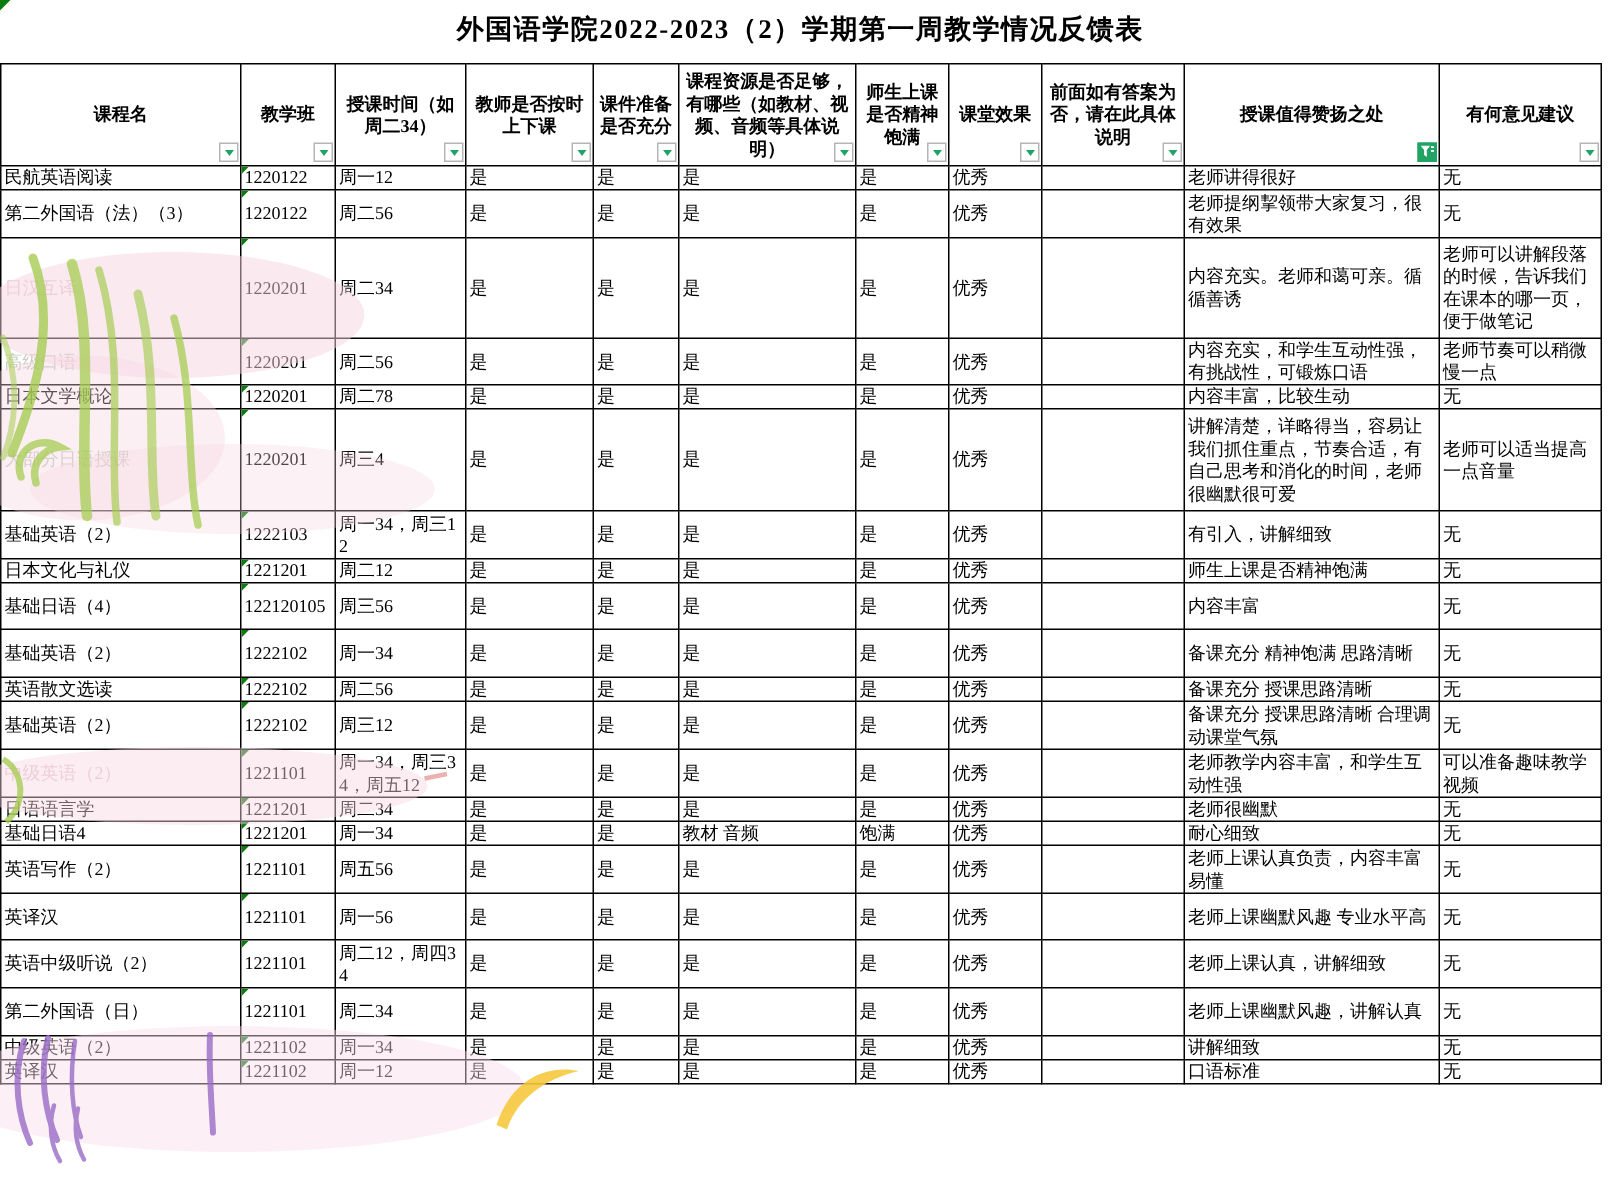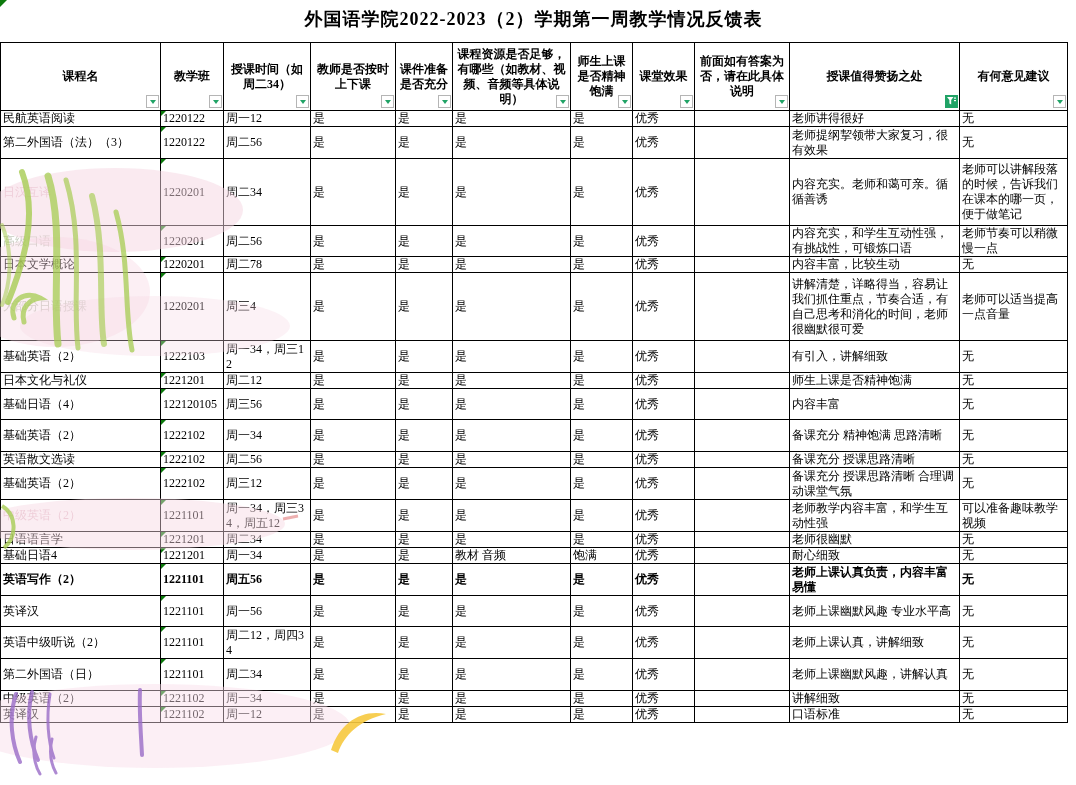--- a/index.html
+++ b/index.html
@@ -276,21 +276,21 @@
         <td>周一34</td>
         <td>是</td>
         <td>是</td>
         <td>教材 音频</td>
         <td>饱满</td>
         <td>优秀</td>
         <td></td>
         <td>耐心细致</td>
         <td>无</td>
       </tr>
-      <tr style="height: 32px; font-weight: bold;">
+      <tr style="height: 32px;">
         <td>英语写作（2）</td>
         <td>1221101<span class="corner"></span></td>
         <td>周五56</td>
         <td>是</td>
         <td>是</td>
         <td>是</td>
         <td>是</td>
         <td>优秀</td>
         <td></td>
         <td>老师上课认真负责，内容丰富易懂</td>

